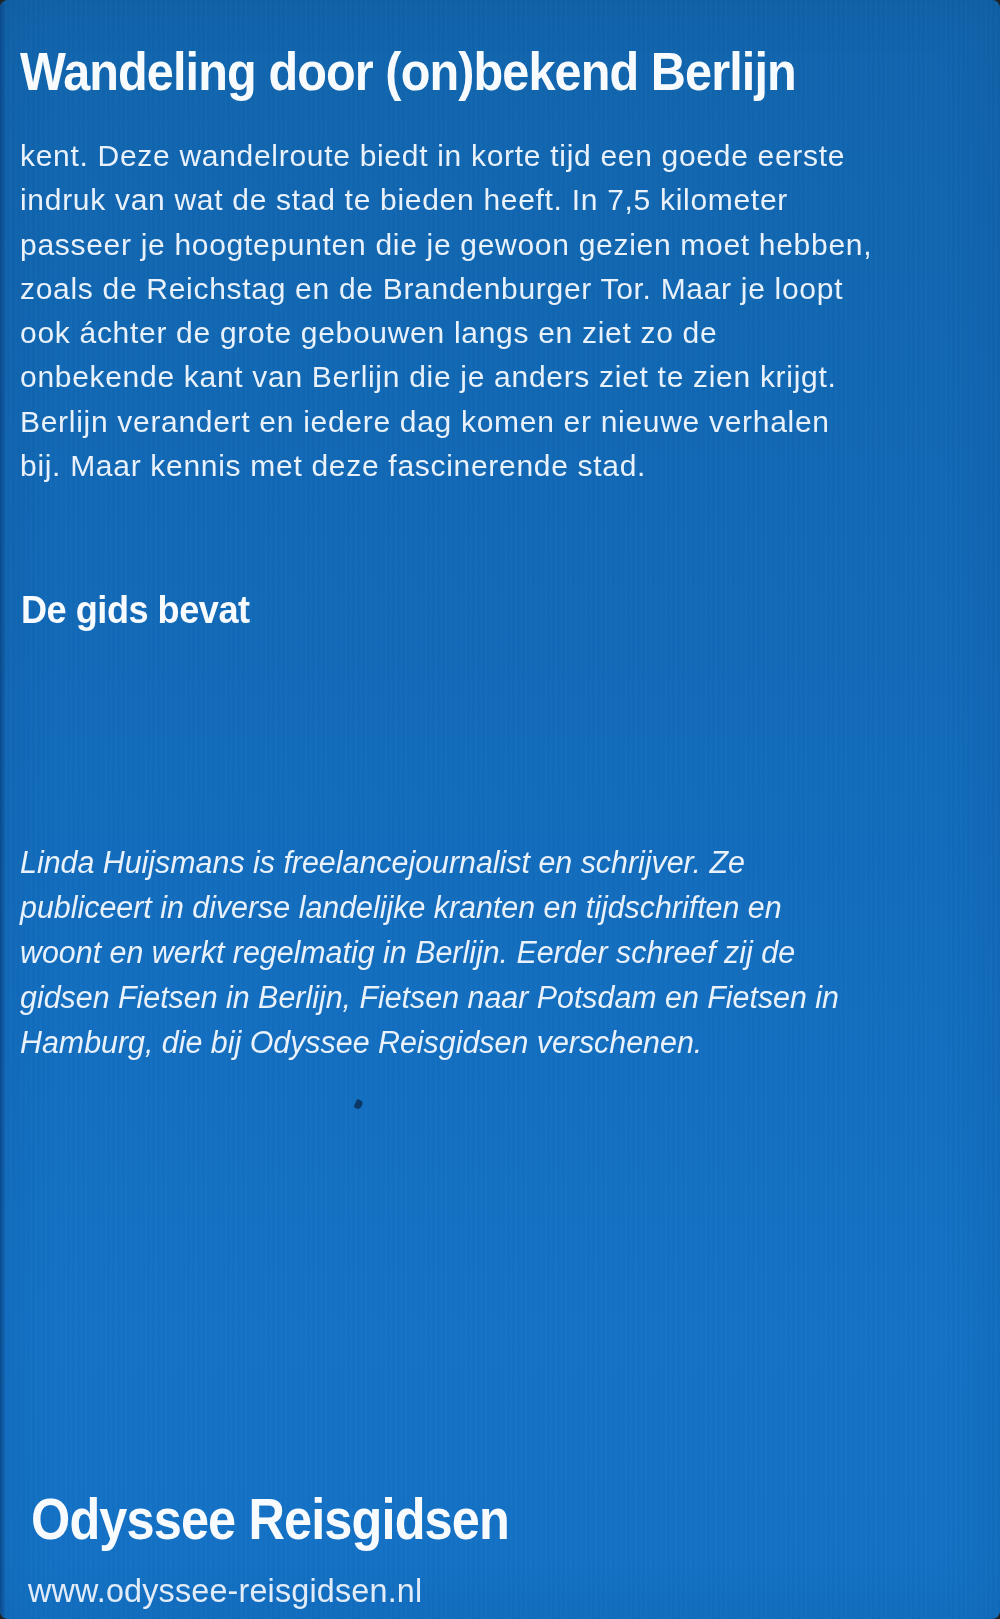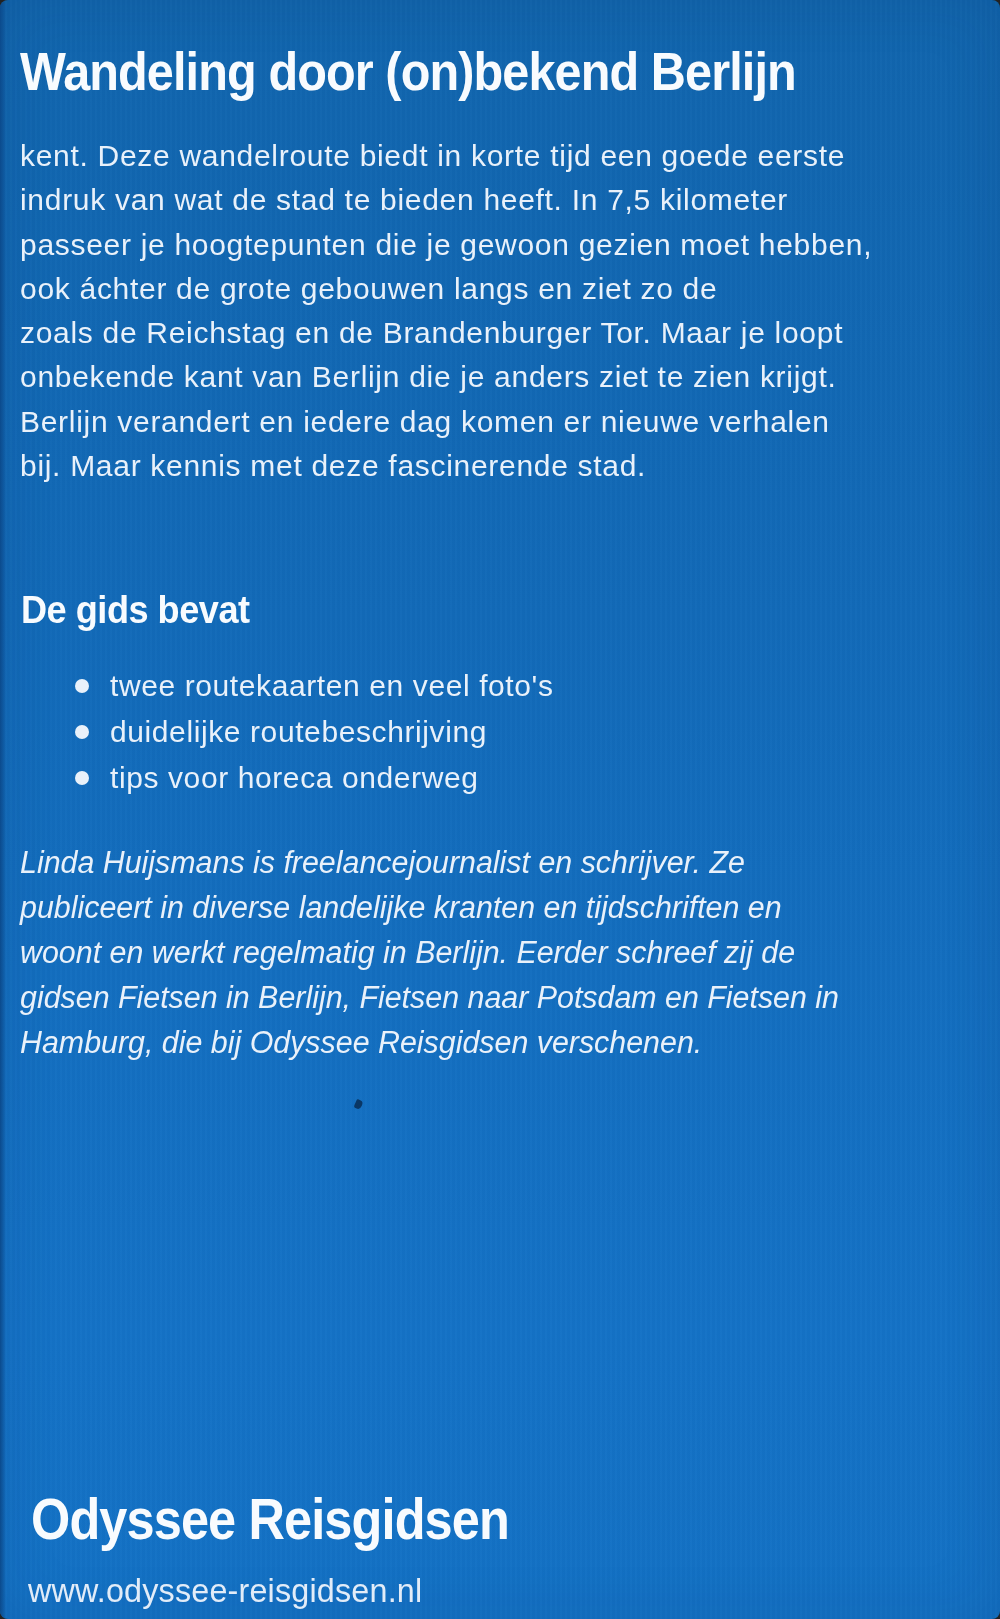--- a/index.html
+++ b/index.html
@@ -105,43 +105,29 @@
 <div class="page">
   <div class="texture"></div>
   <div class="spine"></div>
 
   <h1 class="title">Wandeling door (on)bekend Berlijn</h1>
 
   <div class="intro">
     <div class="line">kent. Deze wandelroute biedt in korte tijd een goede eerste</div>
     <div class="line">indruk van wat de stad te bieden heeft. In 7,5 kilometer</div>
     <div class="line">passeer je hoogtepunten die je gewoon gezien moet hebben,</div>
+    <div class="line">zoals de Reichstag en de Brandenburger Tor. Maar je loopt</div>
     <div class="line">ook áchter de grote gebouwen langs en ziet zo de</div>
-    <div class="line">zoals de Reichstag en de Brandenburger Tor. Maar je loopt</div>
     <div class="line">onbekende kant van Berlijn die je anders ziet te zien krijgt.</div>
     <div class="line">Berlijn verandert en iedere dag komen er nieuwe verhalen</div>
     <div class="line">bij. Maar kennis met deze fascinerende stad.</div>
   </div>
 
   <h2 class="section-heading">De gids bevat</h2>
 
-  <ul class="bullets">
-    <li>
-      <span class="dot"></span>
-      <span>twee routekaarten en veel foto's</span>
-    </li>
-    <li>
-      <span class="dot"></span>
-      <span>duidelijke routebeschrijving</span>
-    </li>
-    <li>
-      <span class="dot"></span>
-      <span>tips voor horeca onderweg</span>
-    </li>
-  </ul>
 
   <div class="author">
     <div class="line">Linda Huijsmans is freelancejournalist en schrijver. Ze</div>
     <div class="line">publiceert in diverse landelijke kranten en tijdschriften en</div>
     <div class="line">woont en werkt regelmatig in Berlijn. Eerder schreef zij de</div>
     <div class="line">gidsen Fietsen in Berlijn, Fietsen naar Potsdam en Fietsen in</div>
     <div class="line">Hamburg, die bij Odyssee Reisgidsen verschenen.</div>
   </div>
 
   <div class="speck"></div>

